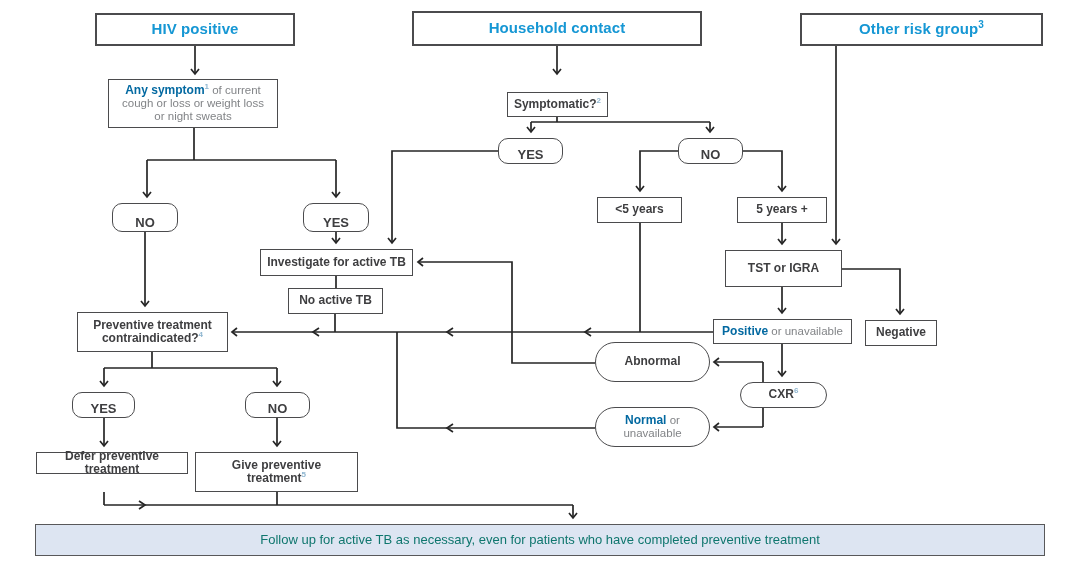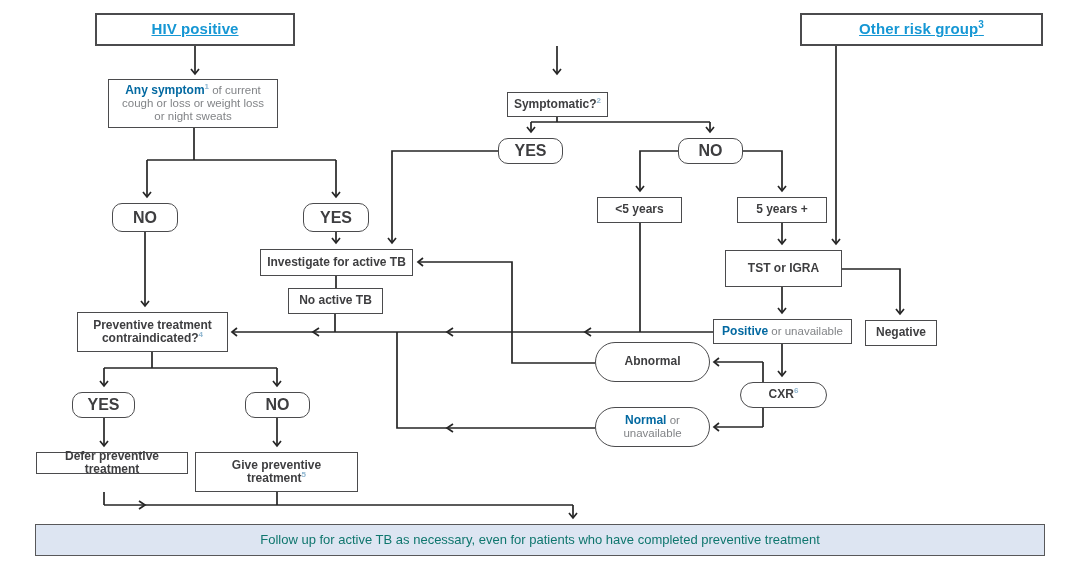--- a/index.html
+++ b/index.html
@@ -3,22 +3,22 @@
 <meta charset="utf-8">
 <style>
   html,body{margin:0;padding:0;background:#fff;}
   .stage{position:relative;width:1080px;height:573px;background:#ffffff;
          font-family:"Liberation Sans",sans-serif;overflow:hidden;}
   svg.wires{position:absolute;left:0;top:0;z-index:1;}
   .box{position:absolute;z-index:2;background:#ffffff;border:1.6px solid #4b4b4d;
        display:flex;flex-direction:column;align-items:center;justify-content:center;
        text-align:center;box-sizing:border-box;color:#3e3e40;font-size:12px;
        font-weight:700;line-height:1.12;}
-  .hdr{border-width:2px;color:#1697d4;font-size:15px;letter-spacing:.1px;text-decoration:underline;}
-  .round{border-radius:10px;font-size:16px;}
+  .hdr{border-width:2px;color:#1697d4;font-size:15px;letter-spacing:.1px;}
+  .round{border-radius:10px;font-size:13px;justify-content:flex-end;}
   .biground{border-radius:20px;}
   .mix{font-weight:400;color:#828487;font-size:11.5px;}
   .mix b{color:#0369a1;font-weight:700;font-size:12px;}
   sup.fn{color:#8fb6d0;font-size:8px;font-weight:700;line-height:0;}
   .hdr sup{color:#1697d4;font-size:10px;line-height:0;}
   .footer{background:#dde5f2;border:1.8px solid #58585a;color:#0f766e;
           font-weight:400;font-size:13px;}
 </style>
 </head>
 <body>
@@ -81,20 +81,23 @@
       <path d="M591,328 L585,332 L591,336"></path>
       <path d="M453,328 L447,332 L453,336"></path>
       <path d="M319,328 L313,332 L319,336"></path>
       <path d="M453,424 L447,428 L453,432"></path>
       <path d="M139,501 L145,505 L139,509"></path>
     </g>
   </svg>
 
   <div class="box hdr" style="left:95px;top:13px;width:200px;height:33px">
     <span>HIV positive</span>
+  </div>
+  <div class="box hdr" style="left:412px;top:11px;width:290px;height:35px">
+    <span>Household contact</span>
   </div>
   <div class="box hdr" style="left:800px;top:13px;width:243px;height:33px">
     <span><span>Other risk group</span><sup>3</sup></span>
   </div>
 
   <div class="box mix" style="left:108px;top:79px;width:170px;height:49px">
     <div><b>Any symptom</b><sup class="fn">1</sup><span> of current</span></div>
     <div>cough or loss or weight loss</div>
     <div>or night sweats</div>
   </div>

